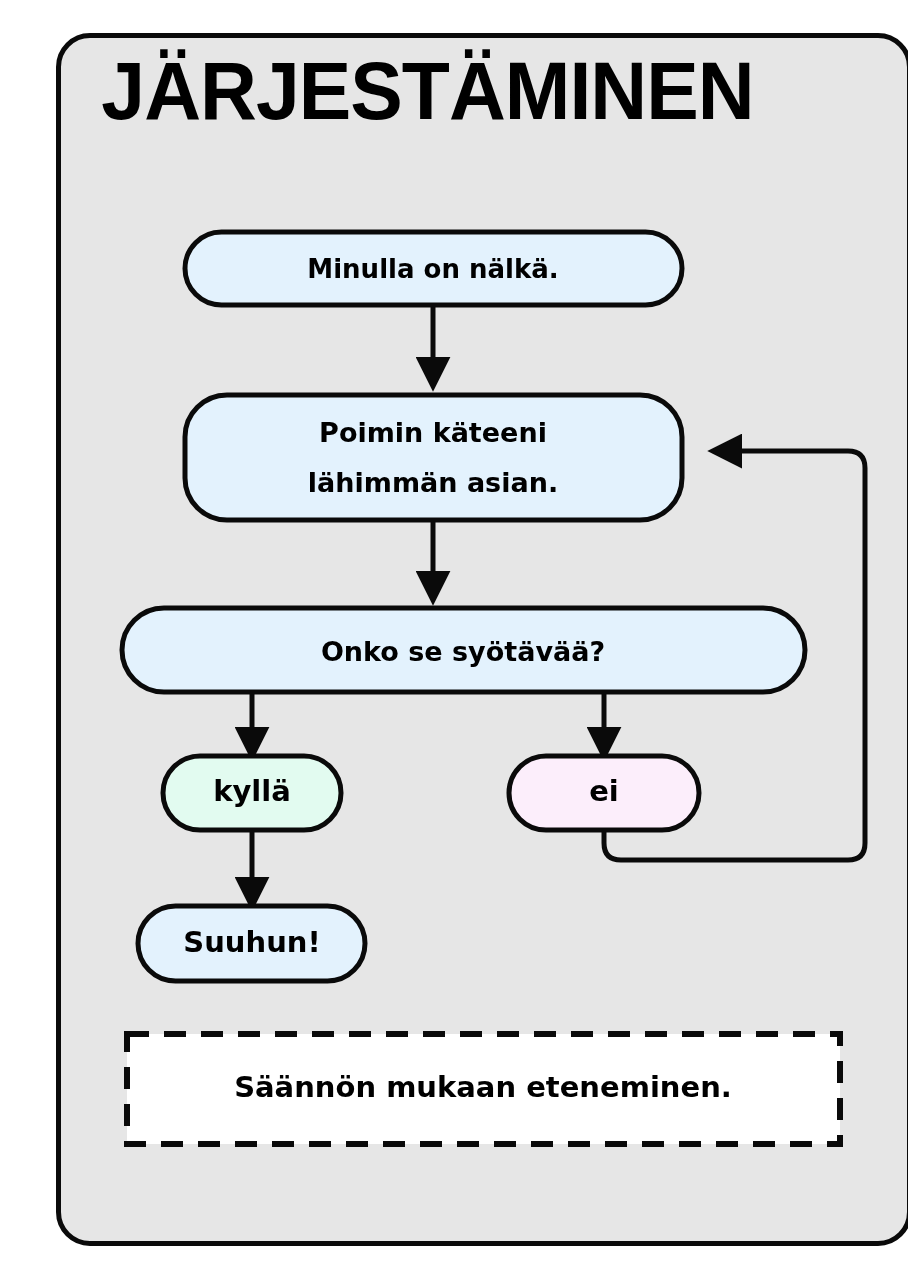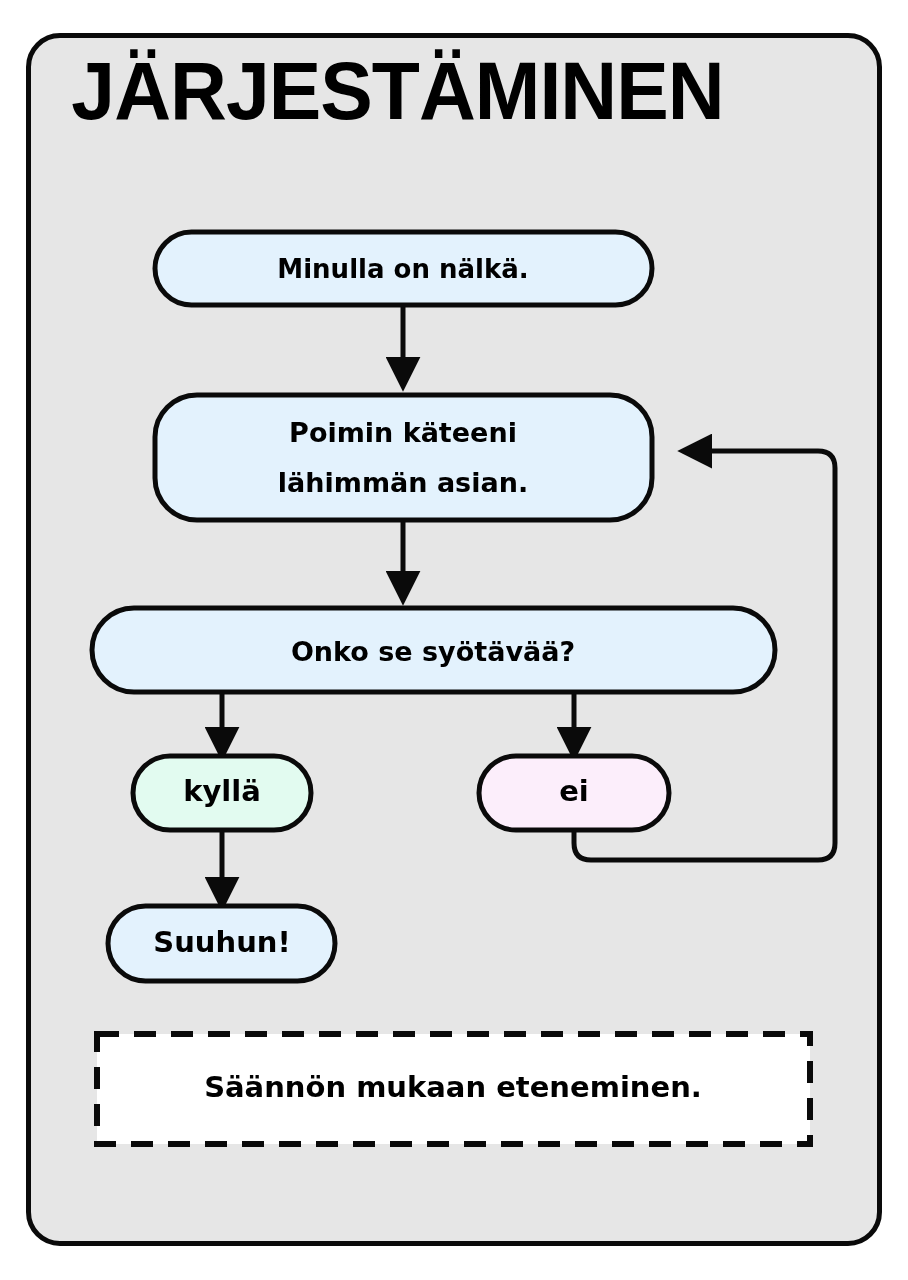--- a/index.html
+++ b/index.html
@@ -11,20 +11,21 @@
     width: 908px;
     height: 1280px;
     font-family: "DejaVu Sans", sans-serif;
     overflow: hidden;
   }
   .page {
     position: relative;
     width: 795px;
     height: 1280px;
     background: #ffffff;
+    margin-left: 30px;
   }
   .card {
     position: absolute;
     left: 26px;
     top: 33px;
     width: 856px;
     height: 1213px;
     box-sizing: border-box;
     background: #e6e6e6;
     border: 5px solid #0a0a0a;

